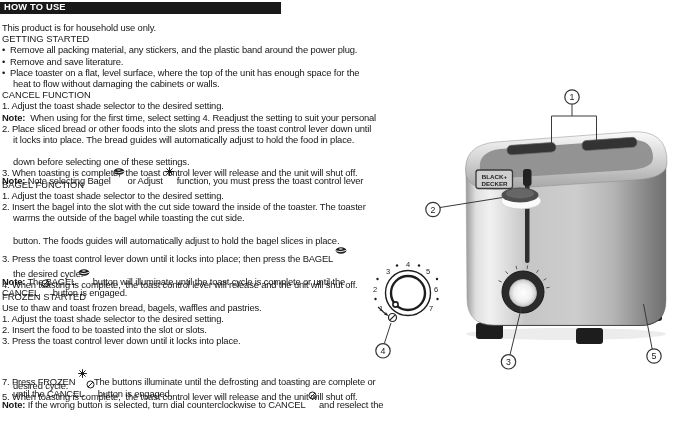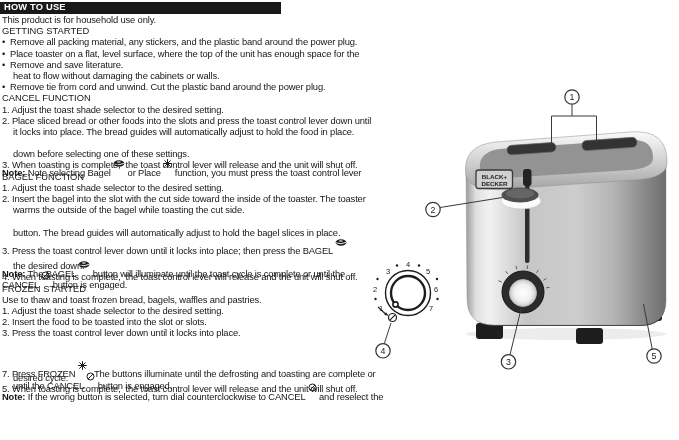--- a/index.html
+++ b/index.html
@@ -2,21 +2,21 @@
 <html><head>
 <meta charset="utf-8">
 <style>
   html,body{margin:0;padding:0;}
   body{width:679px;height:440px;background:#fff;overflow:hidden;
        font-family:"Liberation Sans",sans-serif;}
   .page{position:relative;width:679px;height:440px;background:#fff;border-radius:21px;}
   .bar{position:absolute;left:0;top:2px;width:281px;height:11.5px;background:#191919;}
   .bar span{display:block;font-size:9.3px;font-weight:bold;color:#fff;
             line-height:11.5px;padding-left:4px;letter-spacing:.2px;}
-  .text-col{position:absolute;left:2px;top:14px;width:378px;}
+  .text-col{position:absolute;left:2px;top:22px;width:378px;}
   .ln{white-space:pre;font-size:9.4px;line-height:11.2px;height:11.2px;
       letter-spacing:-0.15px;color:#161616;}
   .ln.h{font-weight:400;letter-spacing:0;}
   .ln.ind{padding-left:11px;}
   .bold{font-weight:700;}
   .ic{display:inline-block;vertical-align:-1px;}
   .ic svg{display:block;}
   svg text{font-family:"Liberation Sans",sans-serif;}
   .illu{position:absolute;left:350px;top:85px;}
 </style>
@@ -26,35 +26,35 @@
 <div class="page">
 
   <div class="bar">
     <span>HOW TO USE</span>
   </div>
 
   <div class="text-col">
       <div class="ln "><span>This product is for household use only.</span></div>
       <div class="ln h"><span>GETTING STARTED</span></div>
       <div class="ln "><span>•  Remove all packing material, any stickers, and the plastic band around the power plug.</span></div>
+      <div class="ln "><span>•  Remove and save literature.</span></div>
       <div class="ln "><span>•  Place toaster on a flat, level surface, where the top of the unit has enough space for the</span></div>
-      <div class="ln "><span>•  Remove and save literature.</span></div>
       <div class="ln  ind"><span>heat to flow without damaging the cabinets or walls.</span></div>
-      <div class="ln "><span>•  Remove tie from cord and unwind. Cut the plastic band around the power plug.</span></div>
       <div class="ln h"><span>CANCEL FUNCTION</span></div>
       <div class="ln "><span>1. Adjust the toast shade selector to the desired setting.</span></div>
+      <div class="ln "><span class="bold">Note:</span><span>  When using for the first time, select setting 4. Readjust the setting to suit your personal</span></div>
       <div class="ln "><span>2. Place sliced bread or other foods into the slots and press the toast control lever down until</span></div>
       <div class="ln  ind"><span>it locks into place. The bread guides will automatically adjust to hold the food in place.</span></div>
       <div class="ln "><span class="bold">Note:</span><span> Note selecting Bagel </span><span class="ic">
   <svg width="12" height="9" viewBox="0 0 13 9">
     <ellipse cx="6.5" cy="4.5" rx="5.8" ry="3.5" fill="#1a1a1a"></ellipse>
     <path d="M1.2,4.9 Q6.5,7 11.8,4.4" stroke="#fff" stroke-width="1" fill="none"></path>
     <ellipse cx="6.3" cy="2.9" rx="2.2" ry="0.8" fill="#fff" opacity="0.85"></ellipse>
   </svg>
-</span><span> or Place </span><span class="ic">
+</span><span> or Adjust </span><span class="ic">
   <svg width="9" height="9" viewBox="0 0 10 10">
     <g stroke="#1a1a1a" stroke-width="1.1" stroke-linecap="round">
       <line x1="5" y1="0.6" x2="5" y2="9.4"></line>
       <line x1="0.6" y1="5" x2="9.4" y2="5"></line>
       <line x1="1.9" y1="1.9" x2="8.1" y2="8.1"></line>
       <line x1="1.9" y1="8.1" x2="8.1" y2="1.9"></line>
     </g>
   </svg>
 </span><span> function, you must press the toast control lever</span></div>
       <div class="ln  ind"><span>down before selecting one of these settings.</span></div>
@@ -63,35 +63,35 @@
       <div class="ln "><span>1. Adjust the toast shade selector to the desired setting.</span></div>
       <div class="ln "><span>2. Insert the bagel into the slot with the cut side toward the inside of the toaster. The toaster</span></div>
       <div class="ln  ind"><span>warms the outside of the bagel while toasting the cut side.</span></div>
       <div class="ln "><span>3. Press the toast control lever down until it locks into place; then press the BAGEL </span><span class="ic">
   <svg width="12" height="9" viewBox="0 0 13 9">
     <ellipse cx="6.5" cy="4.5" rx="5.8" ry="3.5" fill="#1a1a1a"></ellipse>
     <path d="M1.2,4.9 Q6.5,7 11.8,4.4" stroke="#fff" stroke-width="1" fill="none"></path>
     <ellipse cx="6.3" cy="2.9" rx="2.2" ry="0.8" fill="#fff" opacity="0.85"></ellipse>
   </svg>
 </span></div>
-      <div class="ln  ind"><span>button. The bread guides will automatically adjust to hold the bagel slices in place.</span></div>
+      <div class="ln  ind"><span>button. The foods guides will automatically adjust to hold the bagel slices in place.</span></div>
       <div class="ln "><span class="bold">Note:</span><span> The BAGEL </span><span class="ic">
   <svg width="12" height="9" viewBox="0 0 13 9">
     <ellipse cx="6.5" cy="4.5" rx="5.8" ry="3.5" fill="#1a1a1a"></ellipse>
     <path d="M1.2,4.9 Q6.5,7 11.8,4.4" stroke="#fff" stroke-width="1" fill="none"></path>
     <ellipse cx="6.3" cy="2.9" rx="2.2" ry="0.8" fill="#fff" opacity="0.85"></ellipse>
   </svg>
 </span><span> button will illuminate until the toast cycle is complete or until the</span></div>
       <div class="ln "><span>CANCEL </span><span class="ic">
   <svg width="9" height="9" viewBox="0 0 10 10">
     <circle cx="5" cy="5" r="3.9" stroke="#1a1a1a" stroke-width="1.1" fill="none"></circle>
     <line x1="2.3" y1="7.7" x2="7.7" y2="2.3" stroke="#1a1a1a" stroke-width="1.1"></line>
   </svg>
 </span><span> button is engaged.</span></div>
-      <div class="ln  ind"><span>the desired down.</span></div>
+      <div class="ln  ind"><span>the desired cycle.</span></div>
       <div class="ln "><span>4. When toasting is complete,  the toast control lever will release and the unit will shut off.</span></div>
       <div class="ln h"><span>FROZEN STARTED</span></div>
       <div class="ln "><span>Use to thaw and toast frozen bread, bagels, waffles and pastries.</span></div>
       <div class="ln "><span>1. Adjust the toast shade selector to the desired setting.</span></div>
       <div class="ln "><span>2. Insert the food to be toasted into the slot or slots.</span></div>
       <div class="ln "><span>3. Press the toast control lever down until it locks into place.</span></div>
       <div class="ln "><span>7. Press FROZEN </span><span class="ic">
   <svg width="9" height="9" viewBox="0 0 10 10">
     <g stroke="#1a1a1a" stroke-width="1.1" stroke-linecap="round">
       <line x1="5" y1="0.6" x2="5" y2="9.4"></line>

